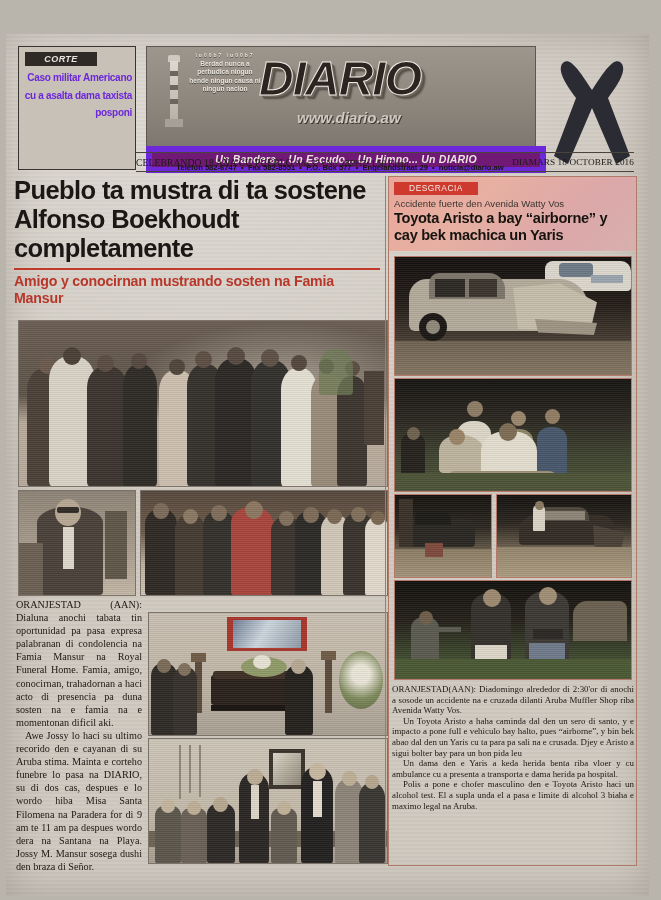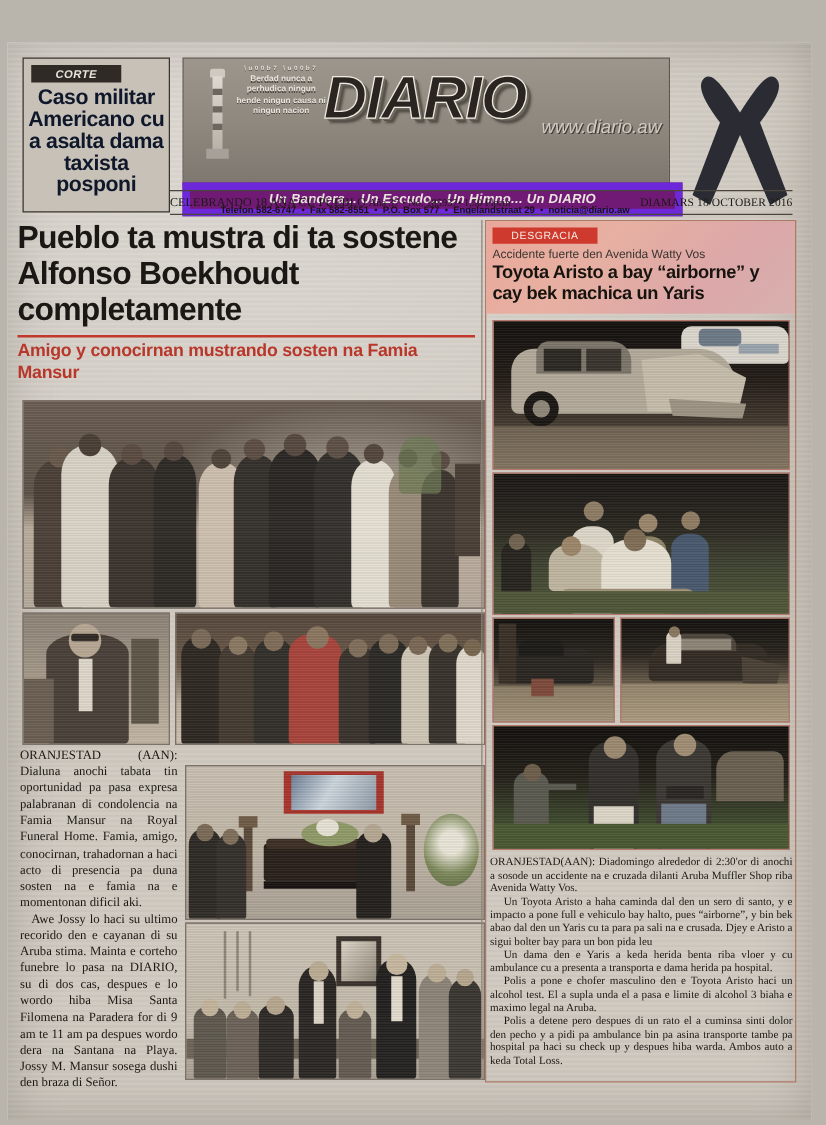--- a/index.html
+++ b/index.html
@@ -17,44 +17,44 @@
         pointer-events:none;}
   .rulehair{position:absolute;background:#4a443d;}
 
   
   .masthead{position:absolute;left:14px;top:40px;width:620px;height:134px;}
   .corte-box{position:absolute;left:4px;top:6px;width:116px;height:122px;
      border:1.5px solid #3a342e;background:#c7c1b8;}
   .corte-tag{position:absolute;left:6px;top:5px;width:72px;height:14px;background:#2f2a25;
      color:#e8e4dd;font-family:"Liberation Sans",sans-serif;font-style:italic;font-weight:bold;
      font-size:9px;letter-spacing:.4px;line-height:14px;text-align:center;}
-  .corte-head{position:absolute;left:3px;top:22px;width:110px;text-align:center;
-     font-family:"Liberation Sans",sans-serif;font-weight:bold;font-size:17px;line-height:17.5px;
-     color:#0f172a;letter-spacing:-.3px;}
+  .corte-head{position:absolute;left:3px;top:22px;width:110px;text-align:right;
+     font-family:"Liberation Sans",sans-serif;font-weight:bold;font-size:10px;line-height:17.5px;
+     color:#6d28d9;letter-spacing:-.3px;}
 
   .logo-block{position:absolute;left:132px;top:6px;width:388px;height:100px;
      background:linear-gradient(180deg,#9d968c 0%,#8e877d 55%,#7e7770 100%);
      border:1px solid #5d574f;overflow:hidden;}
   .lighthouse{position:absolute;left:14px;top:6px;width:26px;height:76px;}
   .lh-tower{position:absolute;left:9px;top:8px;width:8px;height:60px;
      background:linear-gradient(180deg,#ddd8d0,#b7b1a8);}
   .lh-band{position:absolute;left:9px;width:8px;height:5px;background:#6d665e;}
   .lh-top{position:absolute;left:7px;top:2px;width:12px;height:7px;background:#cfc9c1;border-radius:2px 2px 0 0;}
   .lh-base{position:absolute;left:4px;top:66px;width:18px;height:8px;background:#a7a098;}
   .motto{position:absolute;left:42px;top:4px;width:72px;text-align:center;
      font-family:"Liberation Sans",sans-serif;font-weight:bold;font-size:6.6px;line-height:8.6px;
      color:#e9e5de;text-shadow:0 1px 0 rgba(0,0,0,.5);}
   .motto .dots{font-size:5px;letter-spacing:2px;display:block;}
   .diario{position:absolute;left:112px;top:2px;width:272px;height:62px;
      font-family:"Liberation Sans",sans-serif;font-weight:bold;font-style:italic;
      font-size:48px;line-height:60px;letter-spacing:-1px;color:#2a2521;
      text-shadow:2px 2px 0 #6f685f, 3px 3px 0 #585249, 4px 4px 2px rgba(0,0,0,.45);
      -webkit-text-stroke:1px #efeae2;}
-  .dweb{position:absolute;left:150px;top:46px;width:232px;text-align:right;
-     font-family:"Liberation Sans",sans-serif;font-style:italic;font-weight:normal;font-size:15px;
+  .dweb{position:absolute;left:150px;top:62px;width:232px;text-align:left;
+     font-family:"Liberation Sans",sans-serif;font-style:italic;font-weight:bold;font-size:15px;
      color:#cfc9c0;text-shadow:1px 1px 0 rgba(0,0,0,.55);}
   .slogan-bar{position:absolute;left:132px;top:106px;width:388px;height:15px;
      background:#701a75;border:6px solid #6d28d9;overflow:hidden;text-decoration:underline;}
   .slogan{position:absolute;left:0;top:0;width:388px;text-align:center;line-height:15px;
      font-family:"Liberation Sans",sans-serif;font-weight:bold;font-style:italic;font-size:10.5px;
      color:#e9e5dd;letter-spacing:.2px;}
   .contact-bar{position:absolute;left:132px;top:121px;width:388px;height:13px;
      text-align:center;line-height:13px;
      font-family:"Liberation Sans",sans-serif;font-weight:bold;font-size:7.6px;color:#17140f;}
   .contact-bar span{margin:1px 1px;}
@@ -419,17 +419,16 @@
       <div style="position:absolute;left:178px;top:20px;width:54px;height:40px;background:#6a6050;border-radius:14px 8px 0 0;"></div>
       <div style="position:absolute;left:0;bottom:0;width:236px;height:20px;background:#4a5833;"></div>
     </div>
   </div>
 
   <div class="col rcolt">
     <p class="first">ORANJESTAD(AAN): Diadomingo alrededor di 2:30'or di anochi a sosode un accidente na e cruzada dilanti Aruba Muffler Shop riba Avenida Watty Vos.</p>
     <p>Un Toyota Aristo a haha caminda dal den un sero di santo, y e impacto a pone full e vehiculo bay halto, pues “airborne”, y bin bek abao dal den un Yaris cu ta para pa sali na e crusada.   Djey e Aristo a sigui bolter bay para un bon pida leu</p>
     <p>Un dama den e Yaris a keda herida benta riba vloer y cu ambulance cu a presenta a transporta e dama herida pa hospital.</p>
     <p>Polis a pone e chofer masculino den e Toyota Aristo haci un alcohol test.  El a supla unda el a pasa e limite di alcohol 3 biaha e maximo legal na Aruba.</p>
-    <p>Polis a detene pero despues di un rato el a cuminsa sinti dolor den pecho y a pidi pa ambulance bin pa asina transporte tambe pa hospital pa haci su check up y despues hiba warda. Ambos auto a keda Total Loss.</p>
   </div>
 
   <div class="rulehair" style="left:385px;top:176px;width:1px;height:688px;background:#8d8479;"></div>
 </div>
 
 </body></html>

